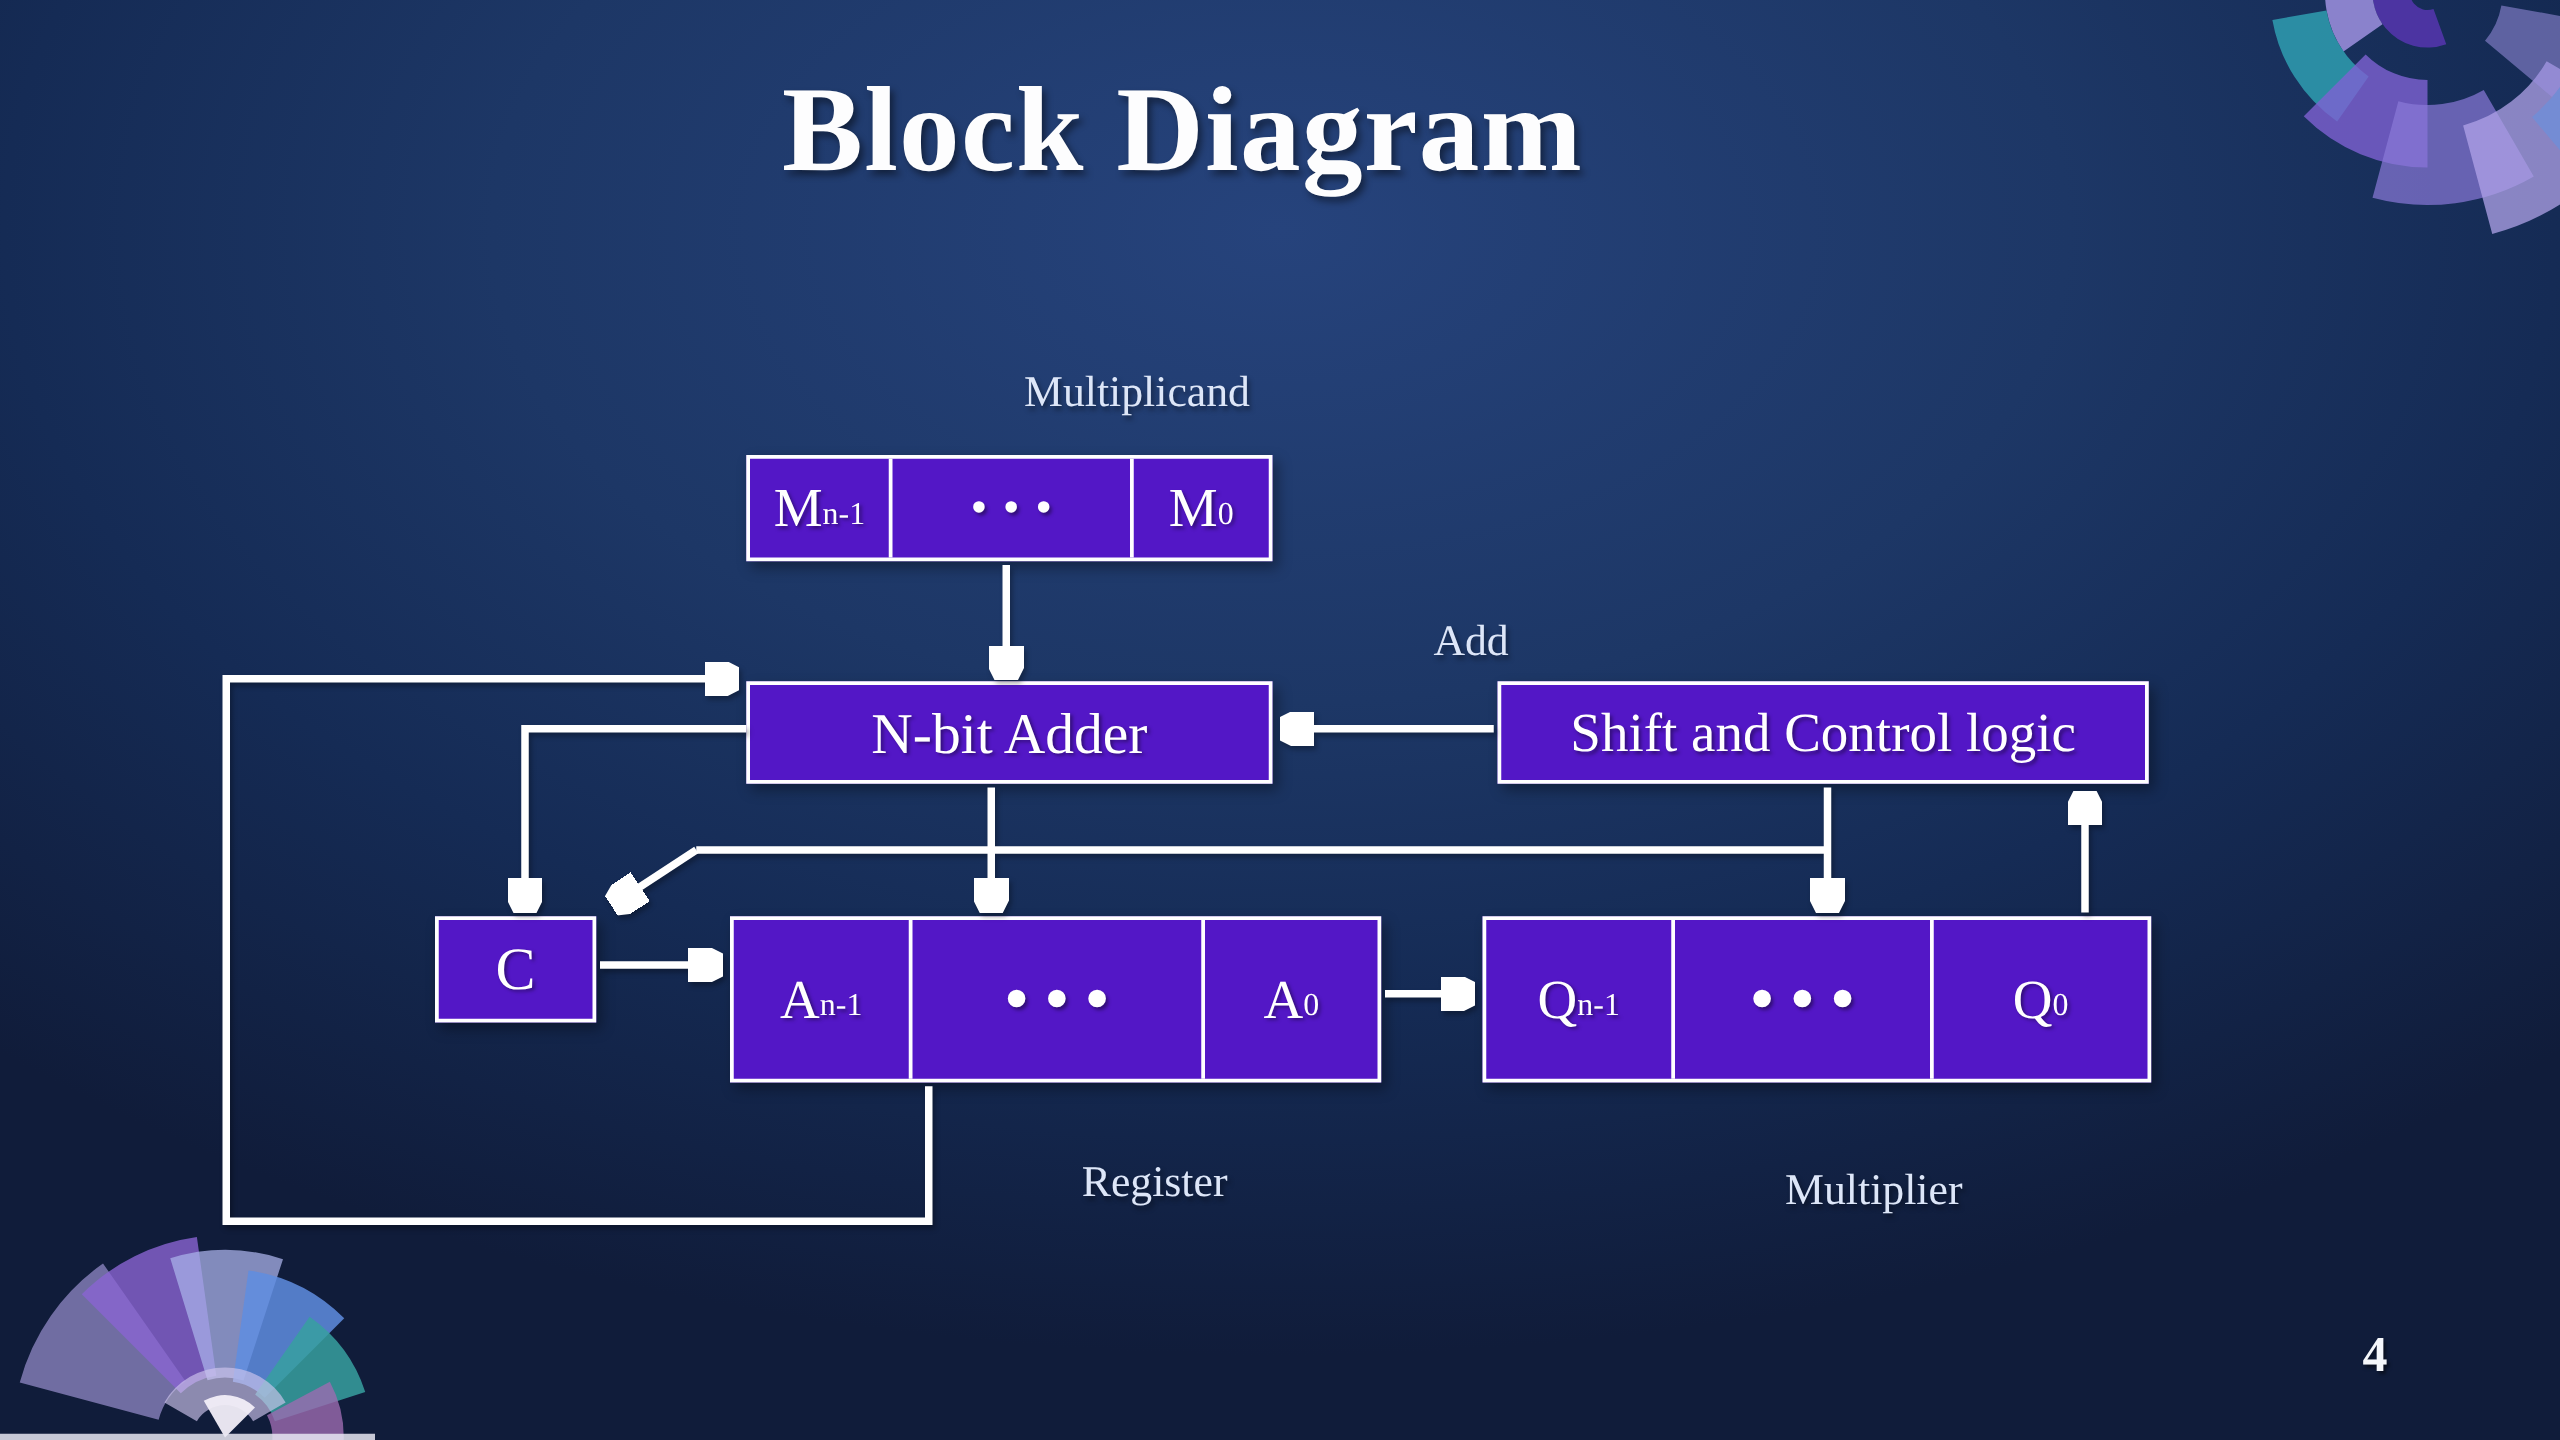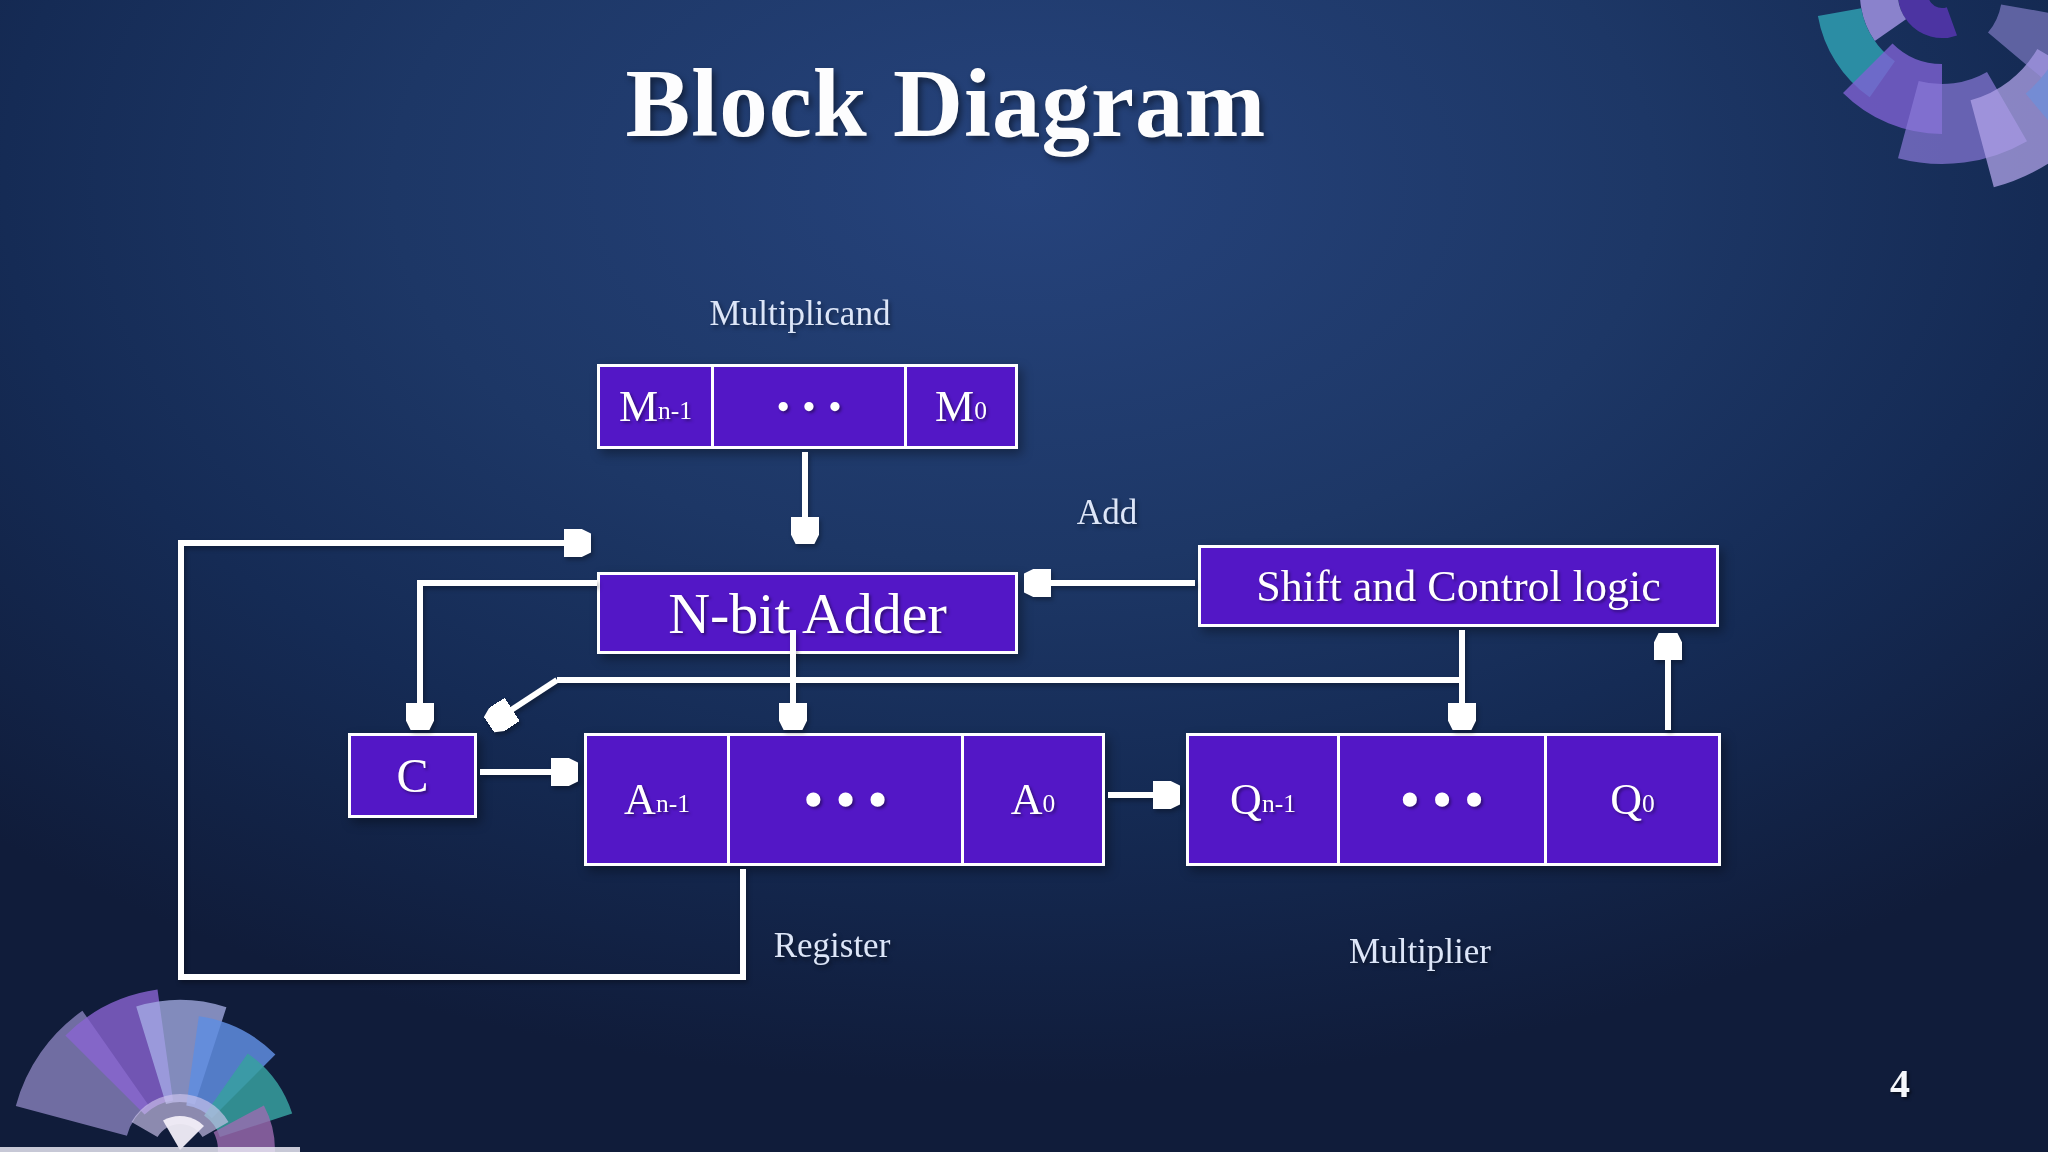--- a/index.html
+++ b/index.html
@@ -5,31 +5,31 @@
   html,body{margin:0;padding:0;width:2048px;height:1152px;overflow:hidden;}
   .slide{position:relative;width:2048px;height:1152px;overflow:hidden;
     background:radial-gradient(ellipse 1500px 900px at 50% 16%, #26437c 0%, #1d3766 42%, #152b55 68%, #101c3a 100%);
     font-family:"Liberation Serif", serif;}
   .fan{position:absolute;}
   .fan-tr{right:0;top:0;width:258px;height:200px;}
   .fan-bl{left:0;top:984px;width:300px;height:168px;}
   .title{position:absolute;left:0;top:48px;width:1866px;margin:0;text-align:center;
     font-size:97px;font-weight:700;color:#fdfdfe;letter-spacing:1px;
     text-shadow:3px 4px 6px rgba(0,0,0,.45);padding-left:13px;}
-  .lbl{position:absolute;color:#dde6f8;font-size:35px;text-align:center;
+  .lbl{position:absolute;color:#dde6f8;font-size:35px;text-align:right;
     text-shadow:2px 3px 4px rgba(0,0,0,.4);}
   .lbl-multiplicand{left:600px;top:294px;width:400px;}
   .lbl-add{left:1007px;top:493px;width:200px;}
   .lbl-register{left:682px;top:926px;width:300px;}
   .lbl-multiplier{left:1270px;top:932px;width:300px;}
   .box{position:absolute;background:#5317c6;border:3px solid #ffffff;box-sizing:border-box;
     color:#ffffff;display:flex;align-items:center;justify-content:center;
     box-shadow:4px 5px 10px rgba(0,0,0,.35);text-shadow:2px 2px 3px rgba(0,0,0,.4);}
   .box-m{left:597px;top:364px;width:421px;height:85px;}
-  .box-adder{left:597px;top:545px;width:421px;height:82px;font-size:58px;margin-top:27px;}
+  .box-adder{left:597px;top:545px;width:421px;height:82px;font-size:46px;}
   .box-control{left:1198px;top:545px;width:521px;height:82px;font-size:44px;}
   .box-c{left:348px;top:733px;width:129px;height:85px;font-size:48px;}
   .box-a{left:584px;top:733px;width:521px;height:133px;}
   .box-q{left:1186px;top:733px;width:535px;height:133px;}
   .reg{padding:0;}
   .cell{display:flex;align-items:center;justify-content:center;height:100%;
     box-sizing:border-box;font-size:44px;}
   .cell + .cell{border-left:3px solid #ffffff;}
   .m-hi{width:111px;} .m-mid{width:193px;} .m-lo{width:111px;}
   .a-hi{width:140px;} .a-mid{width:234px;} .a-lo{width:141px;}

